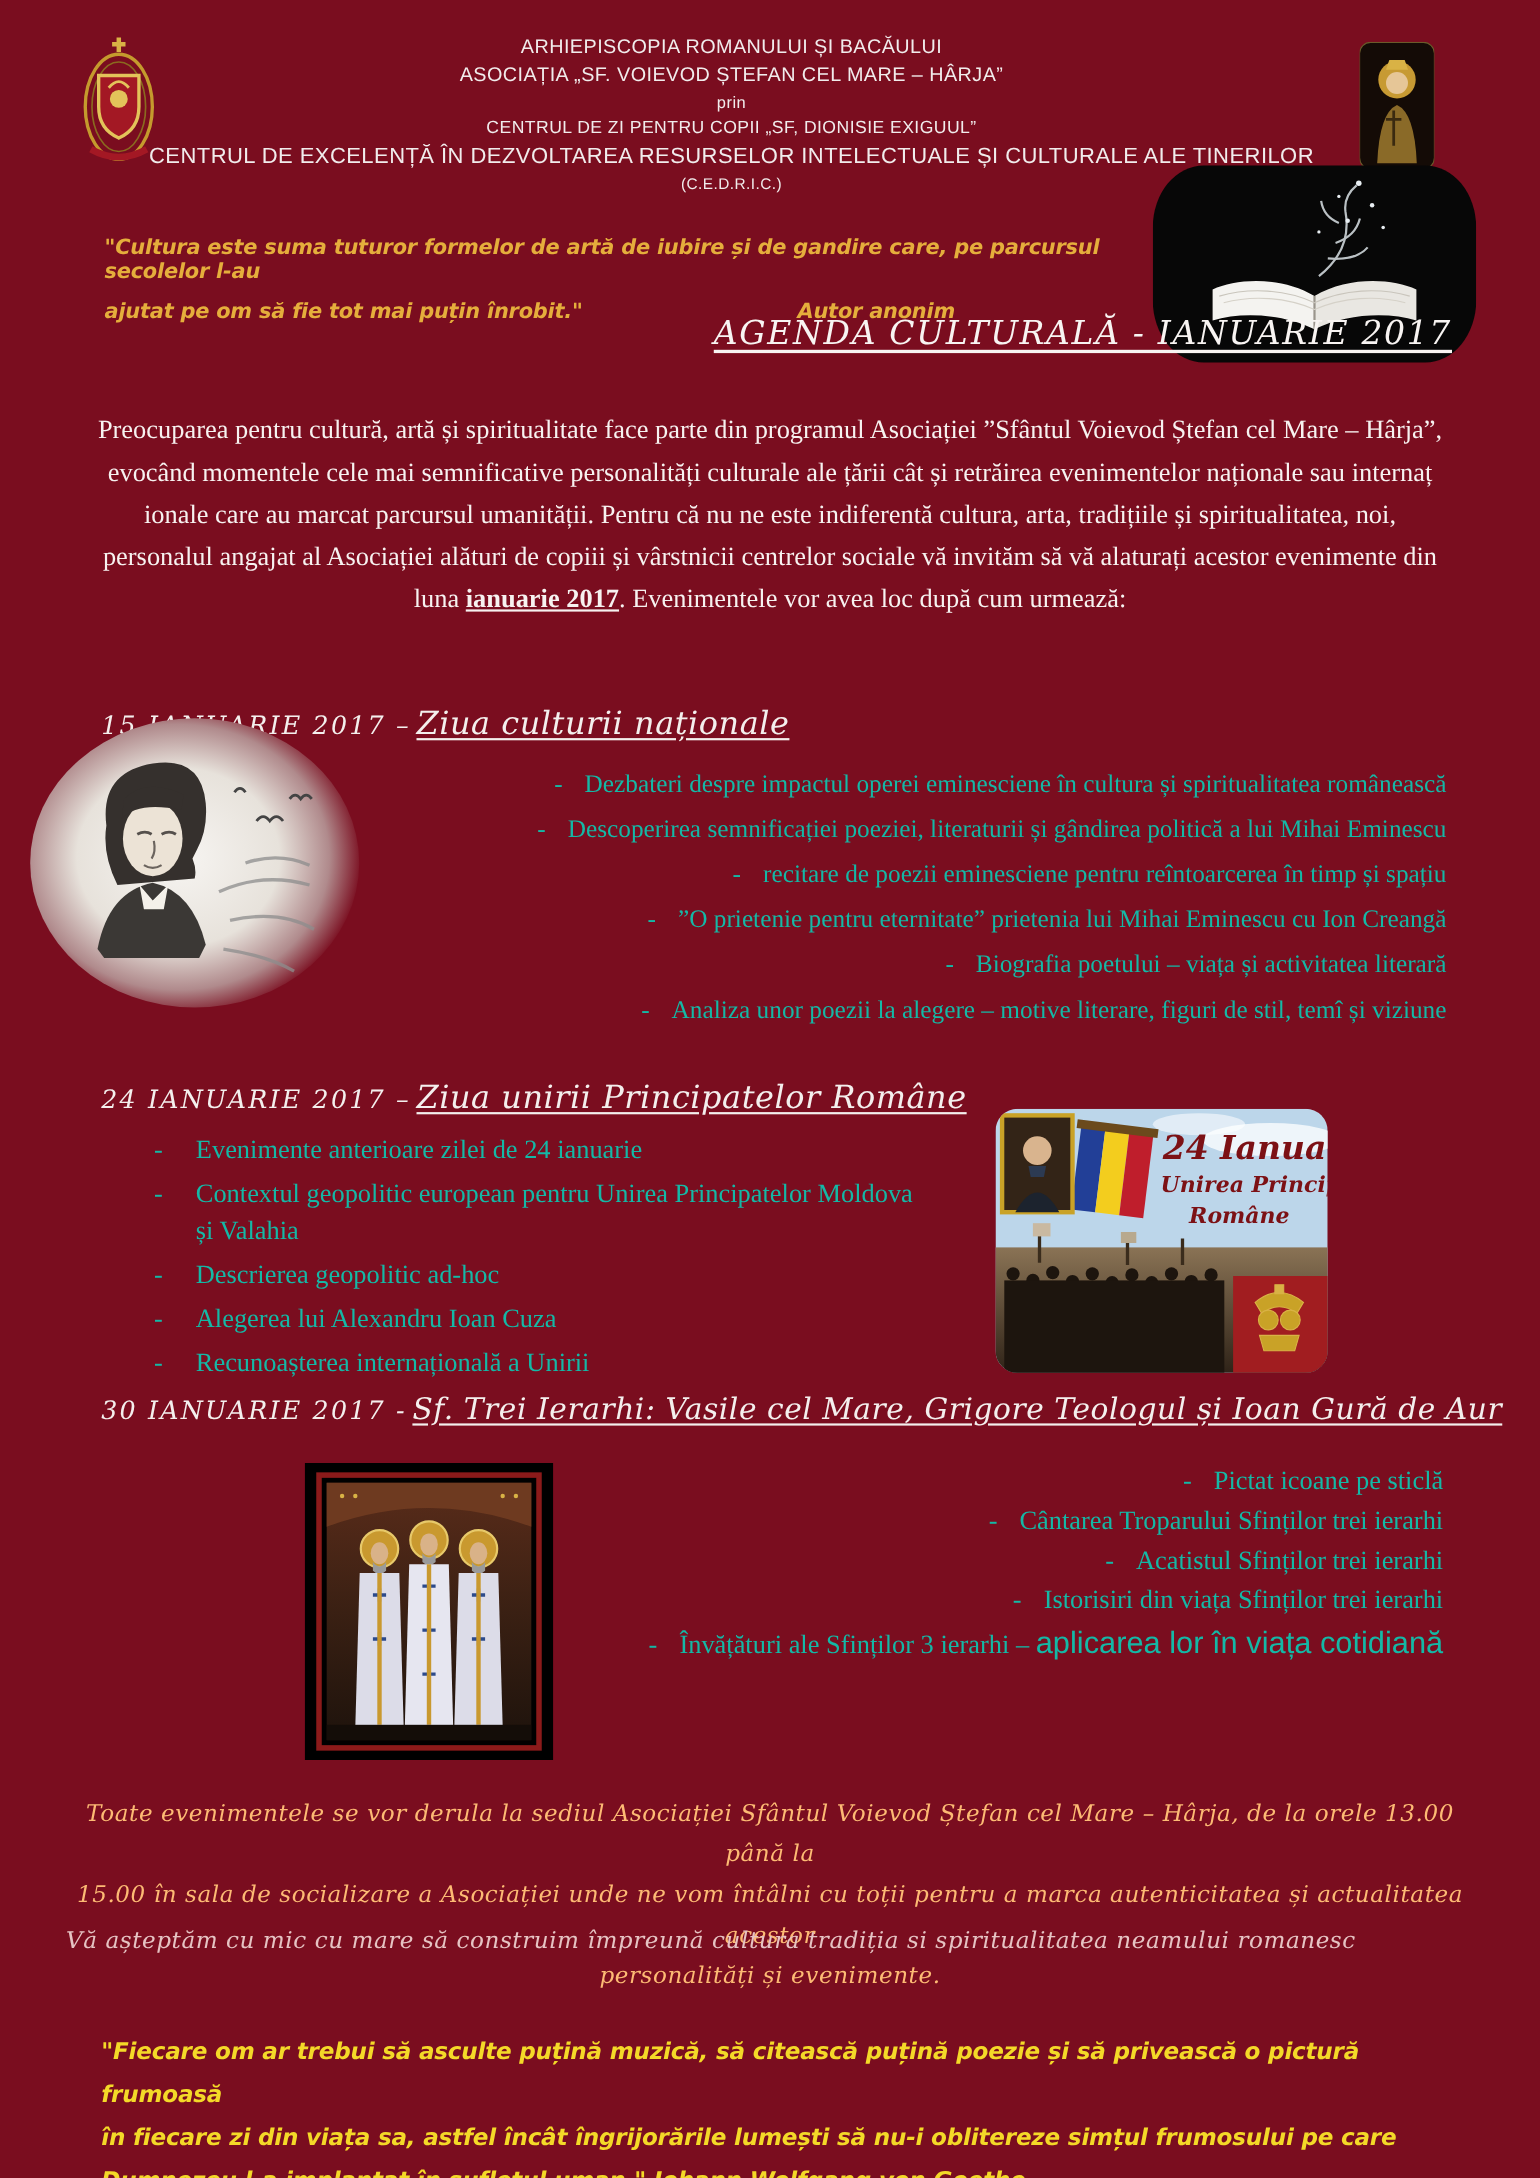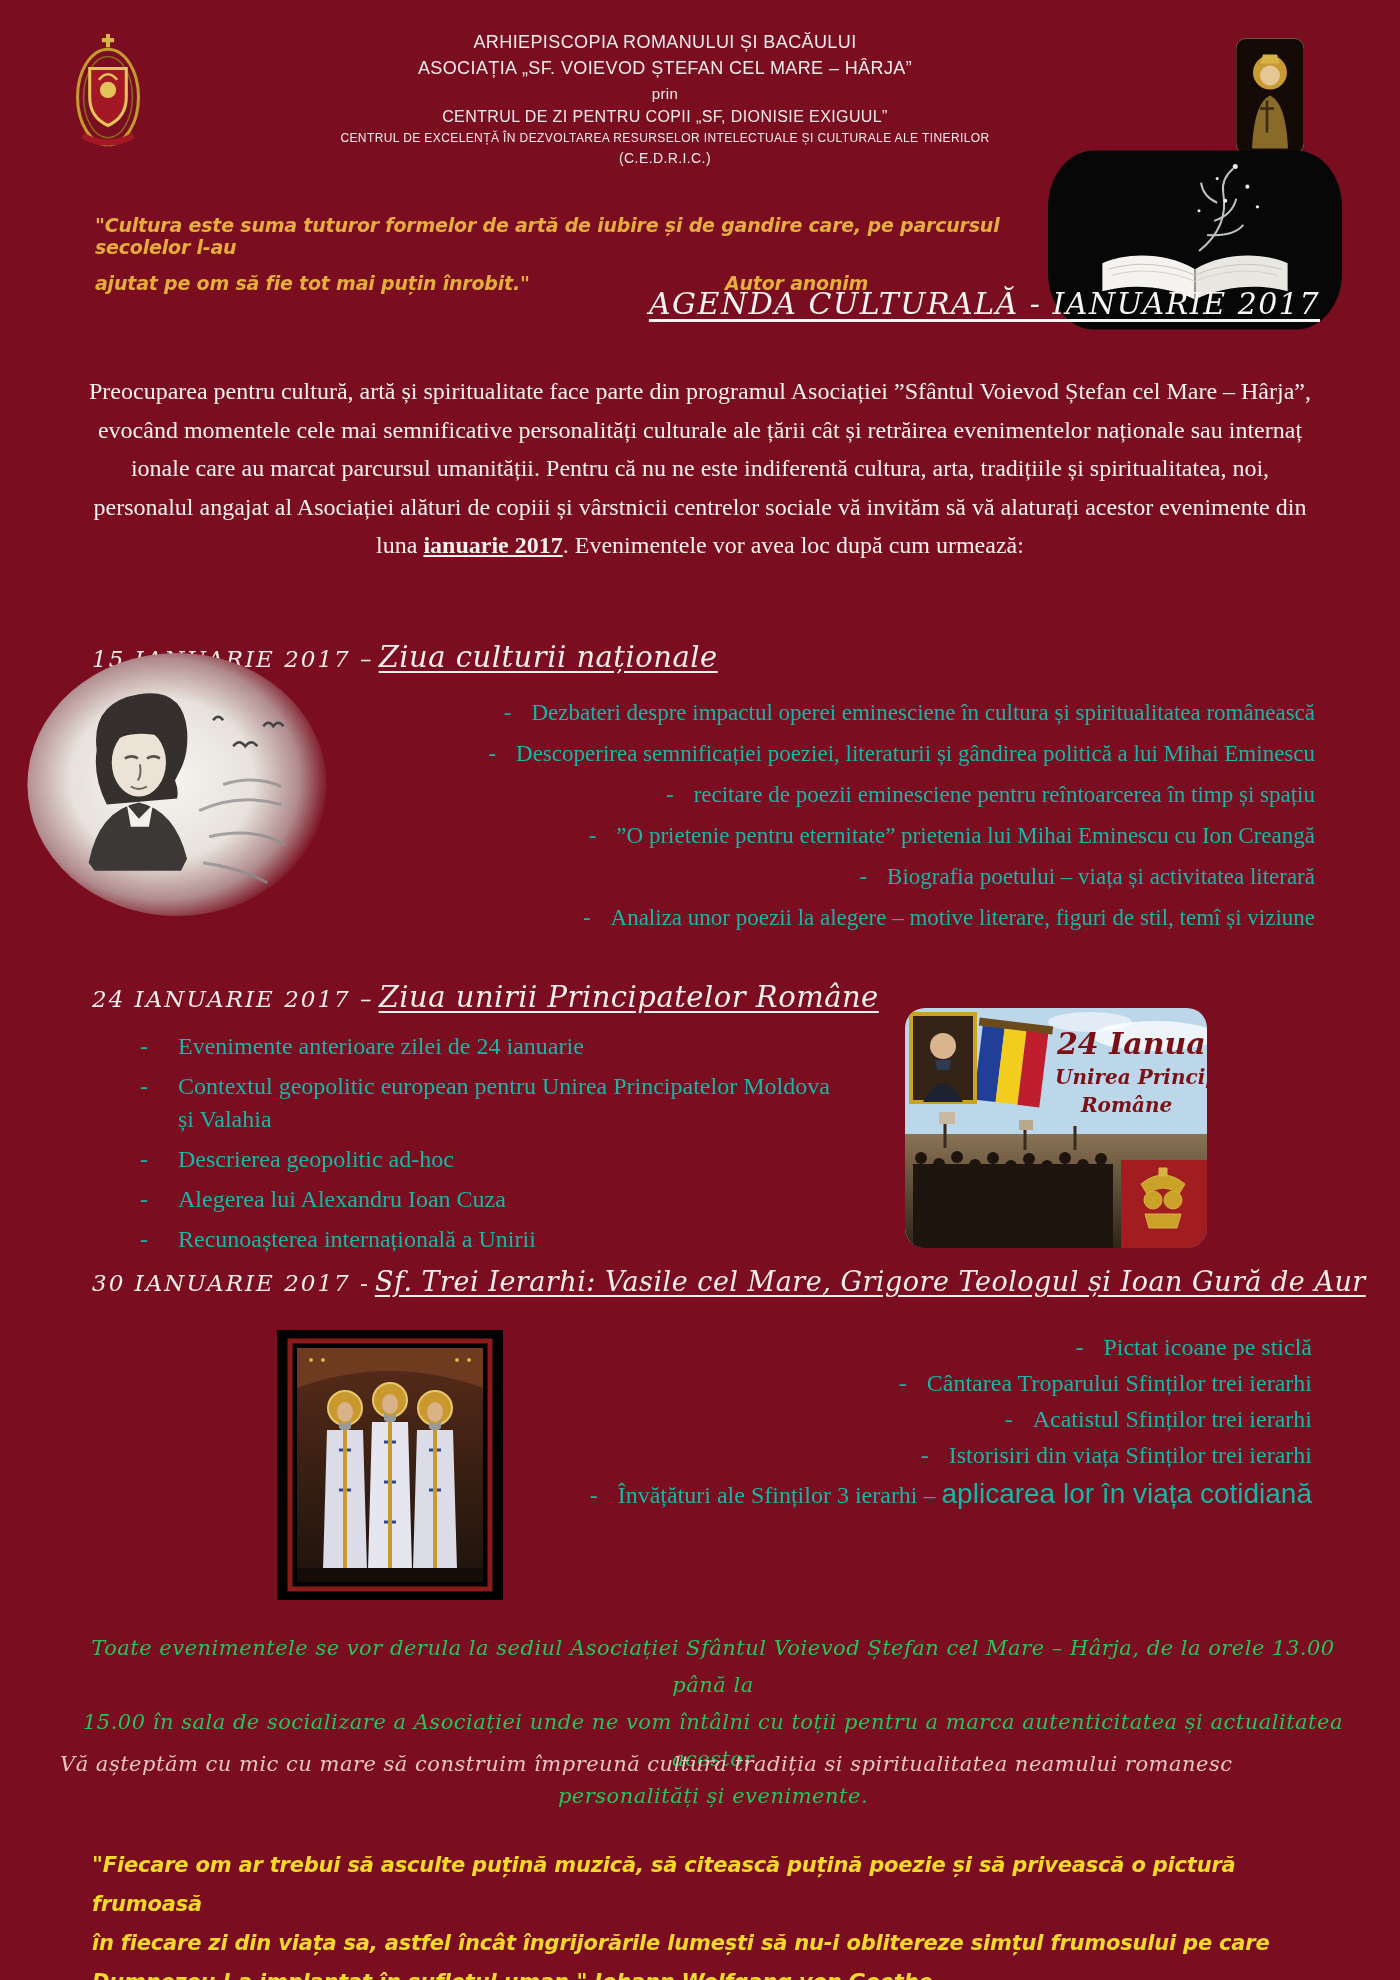--- a/index.html
+++ b/index.html
@@ -15,21 +15,21 @@
   .crest { left:72px; top:32px; width:72px; height:124px; }
   .saint { left:1236px; top:38px; width:68px; height:116px; }
   .header-text {
     left:0; top:32px; width:1330px; text-align:center;
     font-family:"Liberation Sans", sans-serif; color:#F1ECEC; letter-spacing:.4px;
   }
   .h-l1 { font-size:18px; margin-bottom:5px;text-align:center; }
   .h-l2 { font-size:18px; margin-bottom:6px; }
   .h-l3 { font-size:15px; margin-bottom:6px; }
   .h-l4 { font-size:16px; margin-bottom:5px; }
-  .h-l5 { font-size:12px; margin-bottom:5px; }
+  .h-l5 { font-size:20px; margin-bottom:5px; }
   .h-l6 { font-size:14px; }
 
   
   .top-quote {
     left:95px; top:214px; width:960px;
     font-family:"DejaVu Sans", sans-serif; font-style:italic; font-weight:bold;
     color:#E5AE3C; font-size:19px; letter-spacing:-0.2px;
   }
   .top-quote .q2 { position:relative; margin-top:14px; }
   .top-quote .author { position:absolute; left:630px; top:0; }
@@ -68,23 +68,23 @@
   .list1 .dash { margin-right:20px; }
   .list2 { left:140px; top:1030px; width:700px; font-size:24px; text-align:left; }
   .list2 .row { display:flex; margin-bottom:7px; line-height:33px; }
   .list2 .dash { width:38px; flex:0 0 38px; }
   .list3 { left:440px; top:1334px; width:872px; text-align:right; font-size:24px; }
   .list3 .row { margin-bottom:9px; }
   .list3 .dash { margin-right:20px; }
   .sans-part { font-family:"Liberation Sans", sans-serif; font-size:28px; }
 
   .footer-note {
-    left:73px; top:1630px; width:1280px; text-align:center;
+    left:60px; top:1630px; width:1280px; text-align:center;
     font-family:"DejaVu Serif", serif; font-style:italic;
-    font-size:21px; line-height:37px; color:#22c55e; letter-spacing:.5px;
+    font-size:21px; line-height:37px; color:#fdba74; letter-spacing:.5px;
   }
   .invitation {
     left:60px; top:1752px; width:1280px; 
     font-family:"DejaVu Serif", serif; font-style:italic;
     font-size:21px; color:#E6C3C3; letter-spacing:.5px;
   }
 
   .bottom-quote {
     left:92px; top:1846px; width:1250px;
     font-family:"DejaVu Sans", sans-serif; font-style:italic; font-weight:bold;

